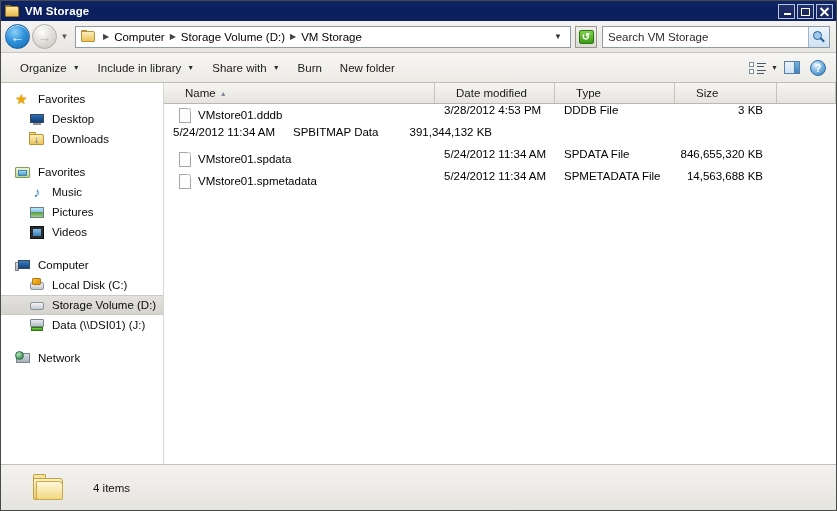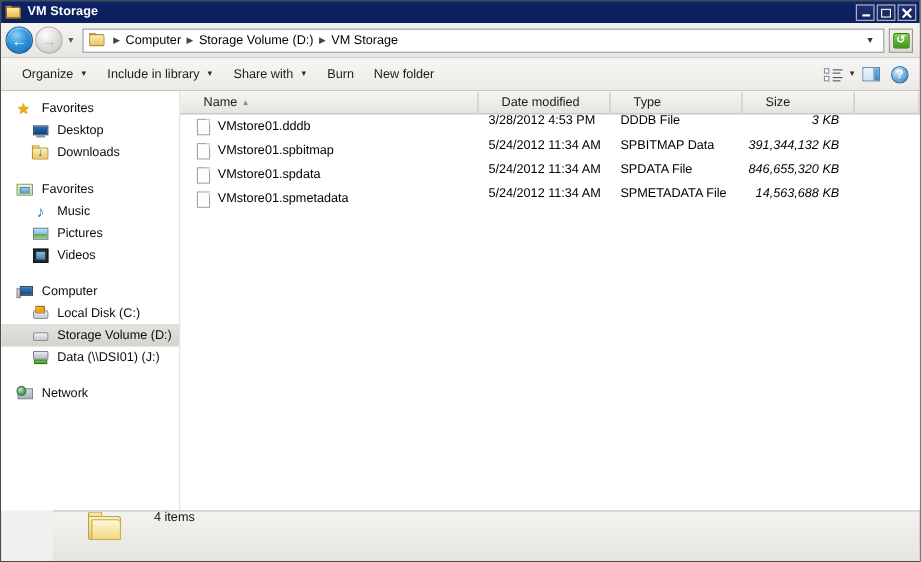--- a/index.html
+++ b/index.html
@@ -322,38 +322,38 @@
   }
   .sort-arrow { color: #7c8a99; font-size: 7px; line-height: 7px; }
   .rows { flex: 1 1 auto; position: relative; }
   .row {
     height: 22px; display: flex; 
   }
   .cell { font-size: 11.5px; color: #000; white-space: nowrap; overflow: hidden; }
   .cell.name { display: flex; align-items: center; gap: 7px; padding-left: 15px; }
   .cell.date { padding-left: 9px; }
   .cell.type { padding-left: 9px; }
-  .cell.size { text-align: right; padding-right: 14px; font-style: italic; }
+  .cell.size { text-align: right; padding-right: 14px; }
   .file-ico { width: 12px; height: 15px; position: relative; flex: none; }
   .file-ico .pg {
     position: absolute; left: 0; top: 0; width: 12px; height: 15px;
     background: #fdfdfd; border: 1px solid #a6a6a6;
   }
   .file-ico .fold {
     position: absolute; right: 0px; top: 0px; width: 0; height: 0;
     border-left: 4px solid transparent; border-top: 4px solid #d9d9d9;
   }
 
   
   .statusbar {
     height: 46px; flex: none;
     background: linear-gradient(180deg,#f3f2ef,#e6e4df);
     border-top: 1px solid #c2c0bb;
-    display: flex; 
-    padding-left: 32px; gap: 28px; margin-left: 47px;
+    display: flex; align-items: center;
+    padding-left: 32px; gap: 28px;
   }
   .status-folder { width: 32px; height: 28px; position: relative; flex: none; }
   .status-folder .bk {
     position: absolute; left: 0; top: 4px; width: 30px; height: 22px;
     background: linear-gradient(180deg,#fdf0c2,#ecc964);
     border: 1px solid #c0a143; border-radius: 1px 3px 2px 2px;
   }
   .status-folder .tb3 {
     position: absolute; left: 0; top: 0px; width: 13px; height: 5px;
     background: #f8e3a3; border: 1px solid #c0a143; border-bottom: none; border-radius: 2px 2px 0 0;
@@ -410,20 +410,29 @@
       <span class="crumb">Storage Volume (D:)</span>
       <span class="crumb-sep">▶</span>
       <span class="crumb">VM Storage</span>
       <span class="path-caret">▼</span>
     </div>
 
     <div class="refresh-btn">
       <div class="refresh-glyph">↺</div>
     </div>
 
+    <div class="search-box">
+      <span class="search-placeholder">Search VM Storage</span>
+      <span class="search-icon-btn">
+        <span class="mag">
+          <span class="ring"></span>
+            <span class="hdl"></span>
+        </span>
+      </span>
+    </div>
   </div>
 
   <div class="toolbar">
     <div class="tb-item">
       <span>Organize</span>
       <span class="tb-caret">▼</span>
     </div>
     <div class="tb-item">
       <span>Include in library</span>
       <span class="tb-caret">▼</span>
@@ -583,27 +592,20 @@
                 <span class="pg"></span>
                 <span class="fold"></span>
               </span>
             <span>VMstore01.dddb</span>
           </div>
           <div class="cell date" style="width:120px">3/28/2012 4:53 PM</div>
           <div class="cell type" style="width:120px">DDDB File</div>
           <div class="cell size" style="width:102px">3 KB</div>
         </div>
         <div class="row">
-          <div class="cell name" style="width:271px">
-            <span class="file-ico">
-                <span class="pg"></span>
-                <span class="fold"></span>
-              </span>
-            <span>VMstore01.spbitmap</span>
-          </div>
           <div class="cell date" style="width:120px">5/24/2012 11:34 AM</div>
           <div class="cell type" style="width:120px">SPBITMAP Data</div>
           <div class="cell size" style="width:102px">391,344,132 KB</div>
         </div>
         <div class="row">
           <div class="cell name" style="width:271px">
             <span class="file-ico">
                 <span class="pg"></span>
                 <span class="fold"></span>
               </span>

